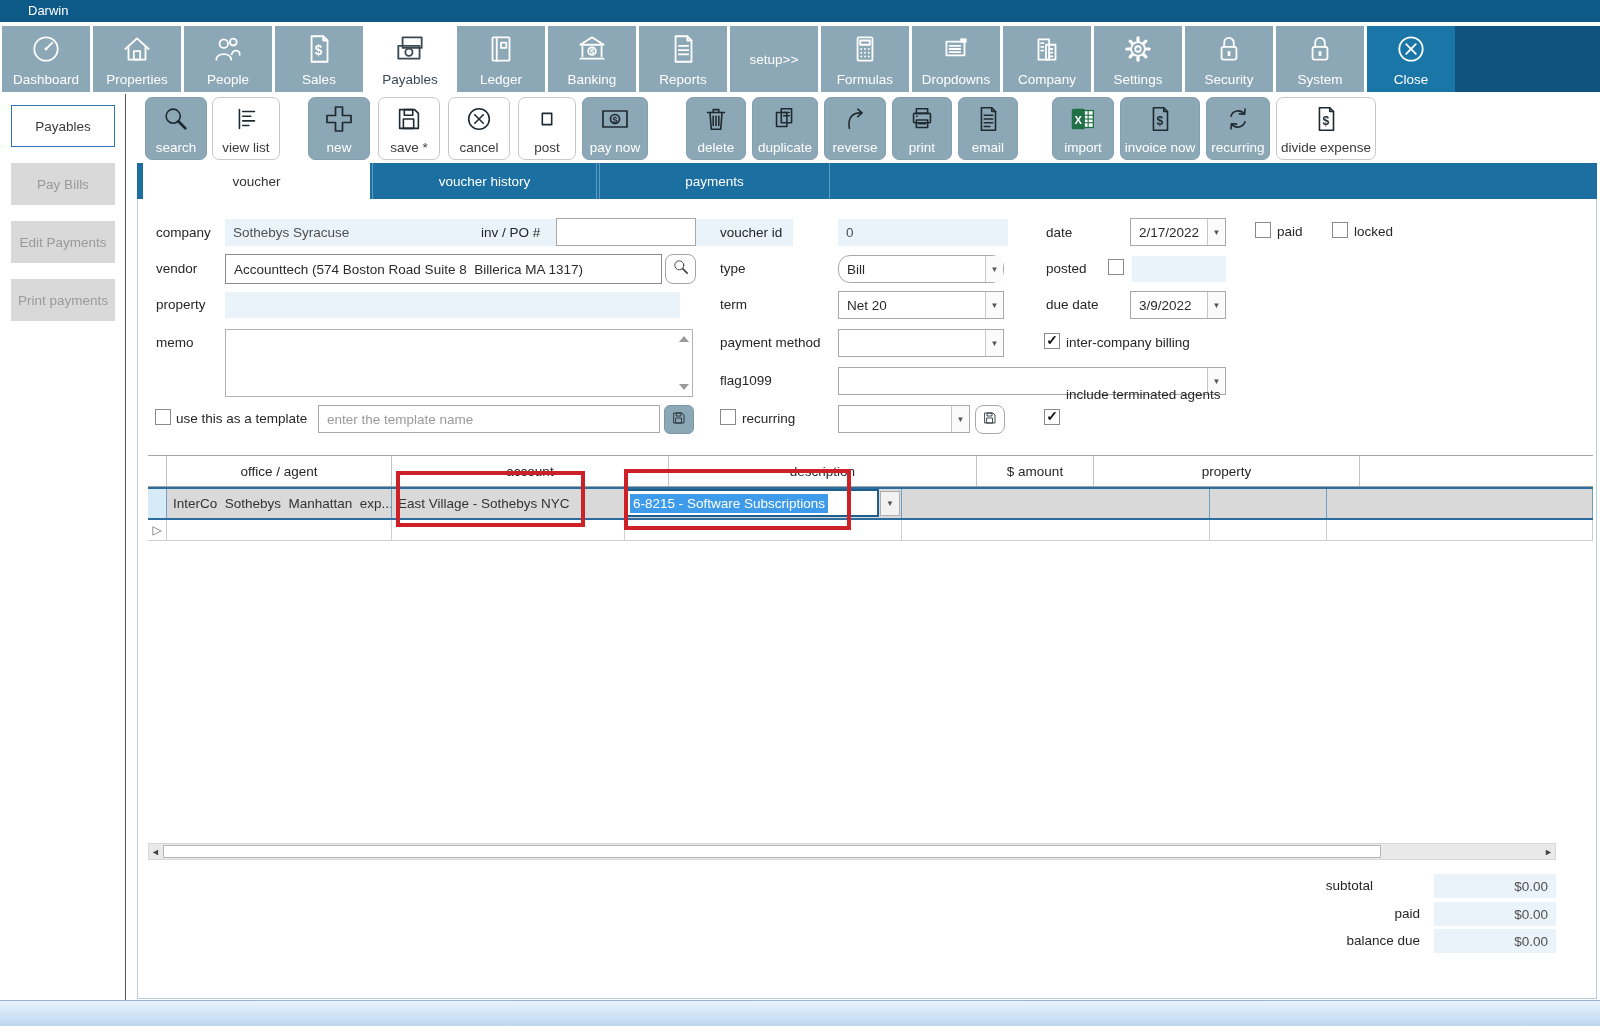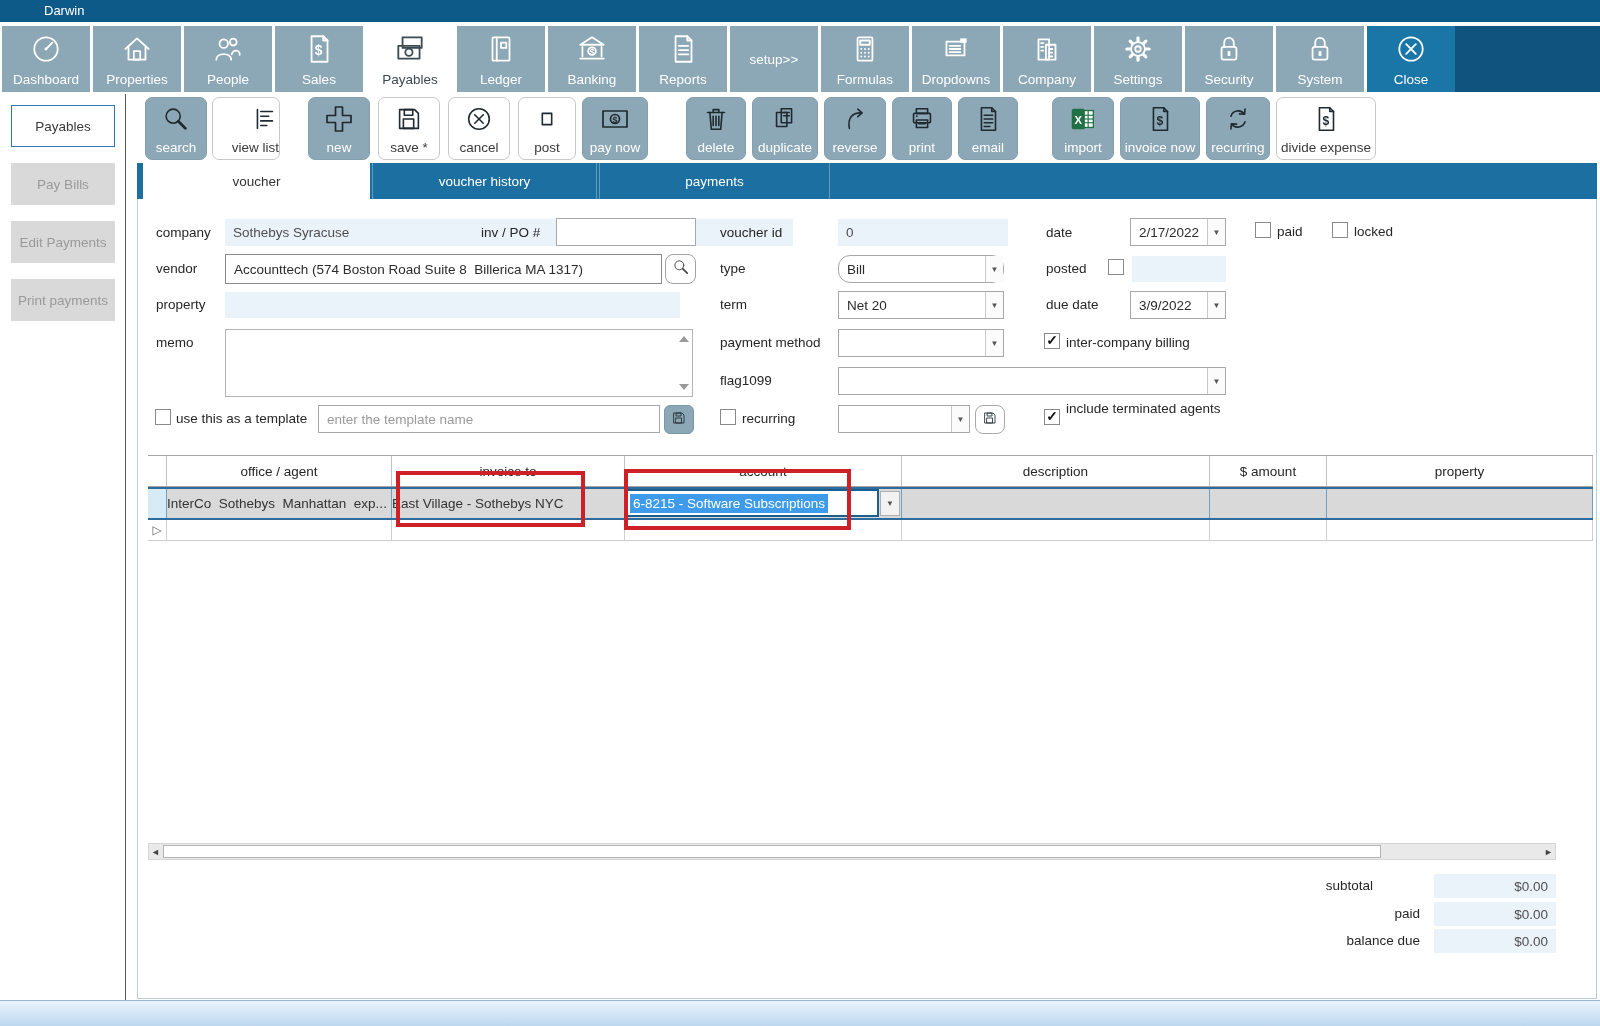--- a/index.html
+++ b/index.html
@@ -1,21 +1,21 @@
 <!DOCTYPE html>
 <html><head>
 <meta charset="utf-8">
 <style>
   html,body{margin:0;padding:0;background:#e8e8e8;}
   *{box-sizing:border-box;}
   .app{position:relative;width:1600px;height:1026px;background:#ffffff;overflow:hidden;
        font-family:"Liberation Sans",sans-serif;color:#262626;}
   
   .titlebar{position:absolute;left:0;top:0;width:1600px;height:22px;background:#0d5a88;
-            color:#fff;font-size:13px;line-height:22px;padding-left:44px;}
+            color:#fff;font-size:13px;line-height:22px;padding-left:28px;}
   
   .main-toolbar{position:absolute;left:2px;top:26px;display:flex;gap:3px;}
   .tbbtn{width:88px;height:66px;background:#8ca7b5;color:#fff;display:flex;flex-direction:column;
          align-items:center;justify-content:flex-end;padding-bottom:5px;font-size:13.5px;cursor:default;}
   .tbicon{flex:1;display:flex;align-items:center;justify-content:center;}
   .tbbtn.active{background:#fff;color:#3b4a52;}
   .tbbtn.closebtn{background:#1b76a8;}
   .tbbtn.setup{justify-content:center;padding-bottom:0;}
   .tb-filler{position:absolute;left:1455px;top:26px;width:145px;height:66px;background:#0f537e;}
   svg.ic{fill:none;stroke:currentColor;stroke-width:1.7;stroke-linecap:round;stroke-linejoin:round;}
@@ -57,21 +57,21 @@
   .tpl-input{position:absolute;left:318px;top:405px;width:342px;height:28px;border:1px solid #a8a8a8;
              font-family:"Liberation Sans",sans-serif;font-size:13.5px;padding-left:8px;color:#2b2b2b;}
   .tpl-input::placeholder{color:#9a9a9a;}
   
   .grid{position:absolute;left:148px;top:455px;width:1445px;z-index:2;}
   .ghead{display:flex;height:32px;border-top:1px solid #a6a6a6;border-bottom:1px solid #a6a6a6;}
   .ghead .gc{display:flex;align-items:center;justify-content:center;font-size:13.5px;color:#262626;
              border-right:1px solid #c3c3c3;}
   .grow1{display:flex;height:33px;background:#d9d9d9;border-top:2px solid #2c6d9e;border-bottom:2px solid #2c6d9e;}
   .grow1 .gc{display:flex;align-items:center;font-size:13.5px;color:#333;border-right:1px solid #6f9fc4;
-             overflow:hidden;white-space:pre;}
+             padding-left:6px;overflow:hidden;white-space:pre;}
   .grow1 .gutter{background:#d6ebf5;padding-left:0;}
   .grow2{display:flex;height:21px;background:#fff;border-bottom:1px solid #cfcfcf;}
   .grow2 .gc{border-right:1px solid #cfcfcf;display:flex;align-items:center;justify-content:center;
              font-size:12px;color:#666;}
   .acct-cell{position:relative;padding-left:0 !important;}
   .acct-combo{position:absolute;left:1px;top:0;width:253px;height:28px;background:#fff;border:2px solid #1a5f8e;
               display:flex;align-items:center;padding-left:2px;}
   .acct-sel{background:#3d9bea;color:#fff;font-size:13.5px;padding:2px 3px;white-space:nowrap;}
   .acct-arrow{position:absolute;left:255px;top:2px;width:20px;height:25px;background:#f2f2f2;border:1px solid #b0b0b0;
               display:flex;align-items:center;justify-content:center;font-size:8px;color:#555;}
@@ -288,21 +288,21 @@
 
   <div class="abtn filled" style="left:145px;width:62px;">
     <span class="aicon">
         <svg class="ic" width="30" height="30" viewBox="0 0 32 32">
           <circle cx="13" cy="13" r="7.5"></circle>
           <line x1="18.5" y1="18.5" x2="26" y2="26" stroke-width="3"></line>
         </svg>
       </span>
     <span>search</span>
   </div>
-  <div class="abtn white" style="left:212px;width:68px;align-items:flex-end;">
+  <div class="abtn white" style="left:212px;width:68px;">
     <span class="aicon">
         <svg class="ic" width="30" height="30" viewBox="0 0 32 32">
           <line x1="9" y1="6" x2="9" y2="26"></line>
           <line x1="12.5" y1="8" x2="25" y2="8"></line>
           <line x1="12.5" y1="13" x2="21" y2="13"></line>
           <line x1="12.5" y1="18" x2="25" y2="18"></line>
           <line x1="12.5" y1="23" x2="19" y2="23"></line>
         </svg>
       </span>
     <span>view list</span>
@@ -566,27 +566,26 @@
     <span class="combo-arrow">▼</span>
   </div>
   <div class="iconbtn" style="left:975px;top:405px;width:30px;height:29px;background:#fff;border:1px solid #a8a8a8;border-radius:8px;">
     <span><svg class="ic" width="16" height="16" viewBox="0 0 32 32" style="color:#1f2a30;">
           <path d="M6 6 h16 l4 4 v16 H6 z"></path>
           <rect x="11" y="6" width="9" height="6"></rect>
           <rect x="10" y="16" width="11" height="10"></rect>
         </svg></span>
   </div>
   <span class="chk checked" style="left:1044px;top:409px;"></span>
-  <span class="flabel" style="left:1066px;top:401px;">include terminated agents</span>
+  <span class="flabel" style="left:1066px;top:387px;">include terminated agents</span>
 
   <div class="grid">
     <div class="ghead">
       <div class="gc" style="width:19px;"></div>
       <div class="gc" style="width:225px;">office / agent</div>
-      <div class="gc" style="width:233px;">invoice to</div>
       <div class="gc" style="width:277px;">account</div>
       <div class="gc" style="width:308px;">description</div>
       <div class="gc" style="width:117px;">$ amount</div>
       <div class="gc" style="width:266px;">property</div>
     </div>
     <div class="grow1">
       <div class="gc gutter" style="width:19px;"></div>
       <div class="gc" style="width:225px;">InterCo  Sothebys  Manhattan  exp...</div>
       <div class="gc" style="width:233px;">East Village - Sothebys NYC</div>
       <div class="gc acct-cell" style="width:277px;">

